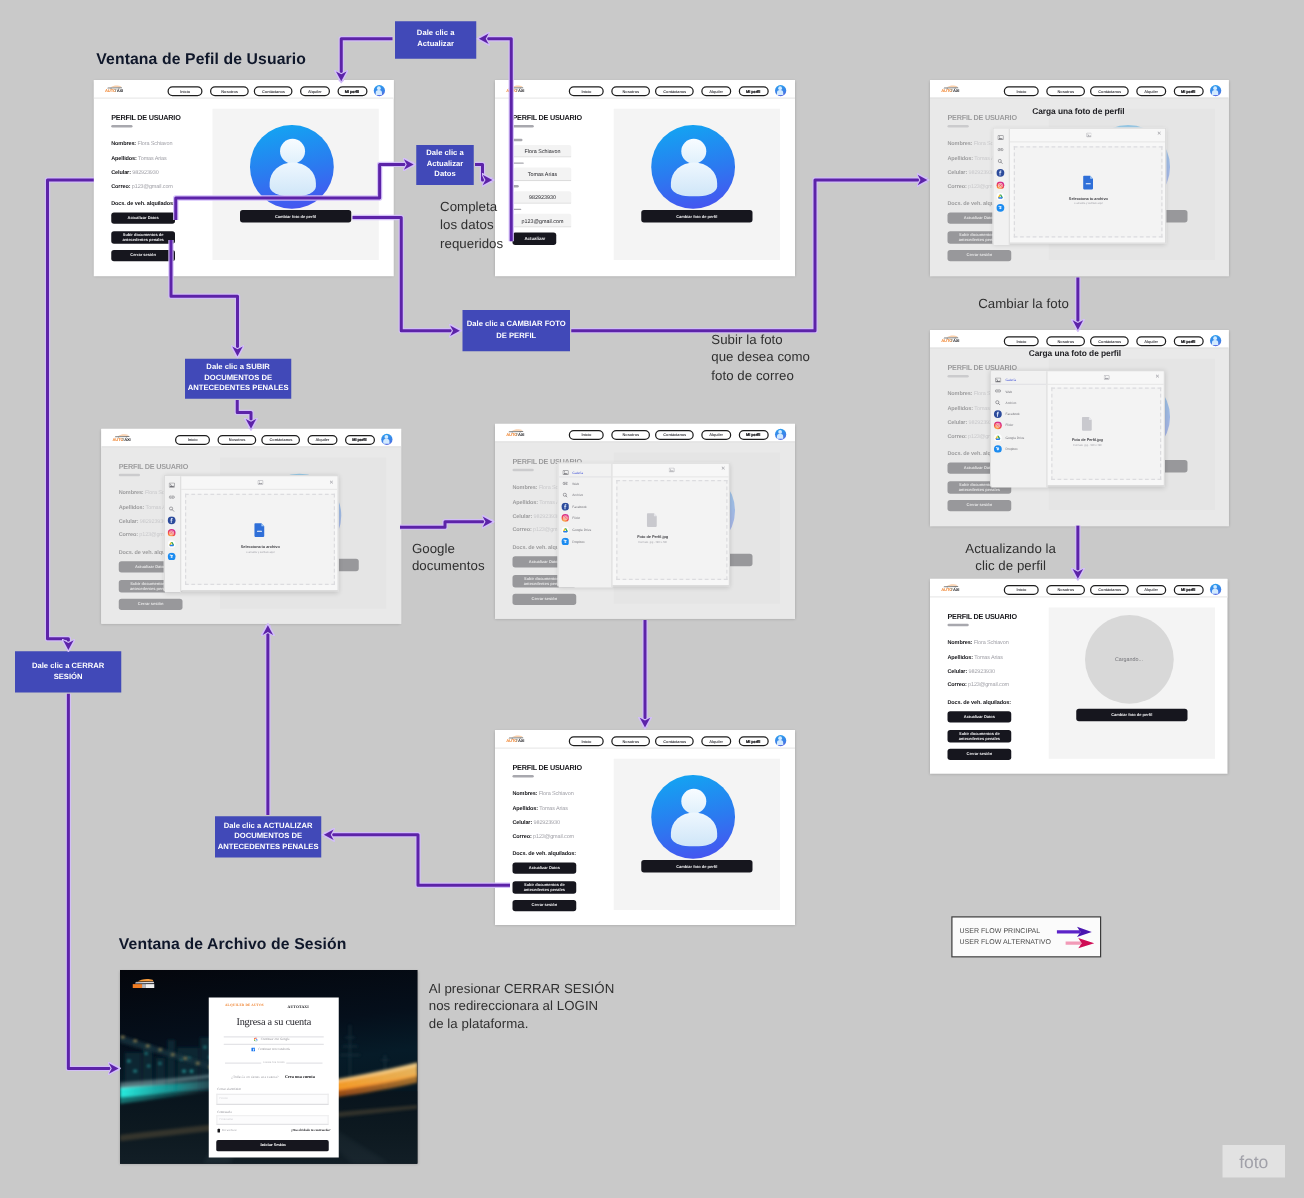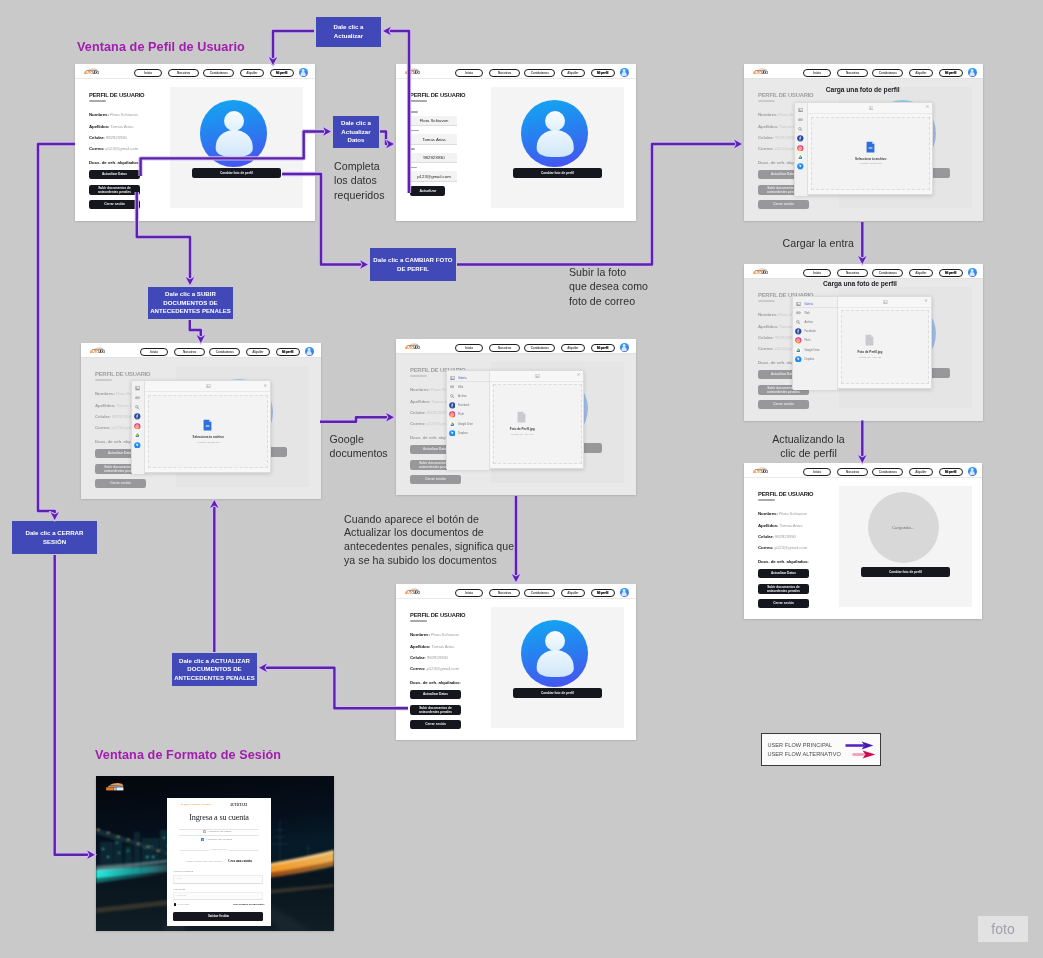--- a/index.html
+++ b/index.html
@@ -1,20 +1,20 @@
 <!DOCTYPE html>
 <html><head>
 <meta charset="utf-8">
 <title>Miro board - User Flow Perfil de Usuario</title>
 <style>
   html,body{margin:0;padding:0;}
   body{width:1043px;height:958px;background:#c9c9c9;font-family:"Liberation Sans",sans-serif;overflow:hidden;position:relative;}
   #board{position:absolute;left:0;top:0;width:1043px;height:958px;}
 
-  .heading{position:absolute;font-size:12.6px;font-weight:700;color:#a21caf;letter-spacing:.1px;white-space:nowrap;}
+  .heading{position:absolute;font-size:12.6px;font-weight:700;color:#0f172a;letter-spacing:.1px;white-space:nowrap;}
   .note{position:absolute;font-size:10.6px;color:#2f2f2f;line-height:15.2px;white-space:pre-line;letter-spacing:.05px;}
 
   .lbl{position:absolute;background:#4149b8;color:#fff;font-size:6.1px;font-weight:700;line-height:8.6px;
        display:flex;align-items:center;justify-content:center;text-align:center;white-space:pre-line;
        box-sizing:border-box;padding:0 2px;letter-spacing:.02px;}
 
   .card{position:absolute;background:#fff;box-shadow:0 .6px 2.2px rgba(0,0,0,.20);overflow:hidden;}
   .nav{position:absolute;left:0;top:0;right:0;height:14px;background:#fff;border-bottom:.8px solid #eaeaea;}
   .logo{position:absolute;}
   .pill{position:absolute;border:.75px solid #1d1d1d;border-radius:5px;background:#fff;box-sizing:border-box;
@@ -64,21 +64,21 @@
   .lmodal{position:absolute;background:#fff;font-family:Liberation Serif, serif;}
   .lt{position:absolute;white-space:nowrap;}
   .lline{position:absolute;background:#e4e4e7;height:.7px;}
   .lbtn{position:absolute;background:#16161e;border-radius:1.5px;display:flex;align-items:center;justify-content:center;color:#fff;font-size:3.5px;font-weight:700;}
 </style>
 </head>
 <body>
 
 <div id="board">
 <div class="heading" style="left:77px;top:40px">Ventana de Pefil de Usuario</div>
-<div class="heading" style="left:95px;top:748px">Ventana de Formato de Sesión</div>
+<div class="heading" style="left:95px;top:748px">Ventana de Archivo de Sesión</div>
 <div class="card" style="left:75px;top:64px;width:240px;height:157px">
 <div class="nav">
         <svg class="logo" style="left:7.6px;top:3.2px;width:16.2px;height:7.1px" viewBox="0 0 64 28">
  <path d="M22 11.2 C28 6.4 37 4.4 44 5.4 L52 7.2 L56 10.6 L21 11.2 Z" fill="#f7bb88" opacity=".7"></path>
  <path d="M13 11.9 L56.8 11.2 L58.2 14.4 L11 14.8 Z" fill="#50504f" opacity=".72"></path>
  <circle cx="23" cy="14.6" r="2.1" fill="#5a5a5e" opacity=".5"></circle>
  <circle cx="48" cy="14.4" r="2.1" fill="#5a5a5e" opacity=".5"></circle>
  <text x="4" y="27" font-family="Liberation Sans, sans-serif" font-size="13" font-weight="700" fill="#ef7c22" letter-spacing="-0.4">AUTO</text>
  <text x="33.5" y="27" font-family="Liberation Sans, sans-serif" font-size="13" font-weight="700" fill="#8d9a99" letter-spacing="-0.4">T</text>
  <text x="41" y="27" font-family="Liberation Sans, sans-serif" font-size="13" font-weight="700" fill="#16161a" letter-spacing="-0.4">AXI</text>
@@ -880,35 +880,34 @@
 <div class="lbl" style="left:370px;top:248px;width:86px;height:33px">Dale clic a CAMBIAR FOTO
 DE PERFIL</div>
 <div class="lbl" style="left:148px;top:287px;width:85px;height:32px">Dale clic a SUBIR
 DOCUMENTOS DE
 ANTECEDENTES PENALES</div>
 <div class="lbl" style="left:172px;top:653px;width:85px;height:33px">Dale clic a ACTUALIZAR
 DOCUMENTOS DE
 ANTECEDENTES PENALES</div>
 <div class="lbl" style="left:12px;top:521px;width:85px;height:33px">Dale clic a CERRAR
 SESIÓN</div>
-<div class="note" style="left:334px;top:158.5px;line-height:14.6px">Completa
+<div class="note" style="left:352px;top:158.5px;line-height:14.6px">Completa
 los datos
 requeridos</div>
 <div class="note" style="left:569px;top:264.5px;line-height:14.6px">Subir la foto
 que desea como
 foto de correo</div>
-<div class="note" style="left:782.5px;top:236px">Cargar la entra</div>
+<div class="note" style="left:782.5px;top:236px">Cambiar la foto</div>
 <div class="note" style="left:751px;top:431.5px;text-align:center;width:115px;line-height:14.6px">Actualizando la
 clic de perfil</div>
 <div class="note" style="left:329.5px;top:431.5px;line-height:14.6px">Google
 documentos</div>
-<div class="note" style="left:344px;top:512.5px;line-height:13.8px">Cuando aparece el botón de
-Actualizar los documentos de
-antecedentes penales, significa que
-ya se ha subido los documentos</div>
+<div class="note" style="left:343px;top:784px;line-height:14.2px">Al presionar CERRAR SESIÓN
+nos redireccionara al LOGIN
+de la plataforma.</div>
 <div class="legend" style="left:761px;top:733px;width:120px;height:32.5px">
  <div class="lgtxt" style="left:5.5px;top:8.2px">USER FLOW PRINCIPAL</div>
  <div class="lgtxt" style="left:5.5px;top:16.8px">USER FLOW ALTERNATIVO</div>
  <svg style="position:absolute;left:83px;top:7.2px;width:29px;height:9px" viewBox="0 0 29 9">
   <path d="M0.5 4.5 H19" stroke="#5c23c8" stroke-width="2.6" fill="none"></path>
   <path d="M16.6 0.4 L28.4 4.5 L16.6 8.6 L19.4 4.5 Z" fill="#4a16b0"></path>
  </svg>
  <svg style="position:absolute;left:89.5px;top:16.4px;width:24px;height:9px" viewBox="0 0 24 9">
   <path d="M0.5 4.5 H13" stroke="#f29ab7" stroke-width="2.6" fill="none"></path>
   <path d="M10.6 0.4 L23.4 4.5 L10.6 8.6 L13.4 4.5 Z" fill="#cf0c55"></path>

